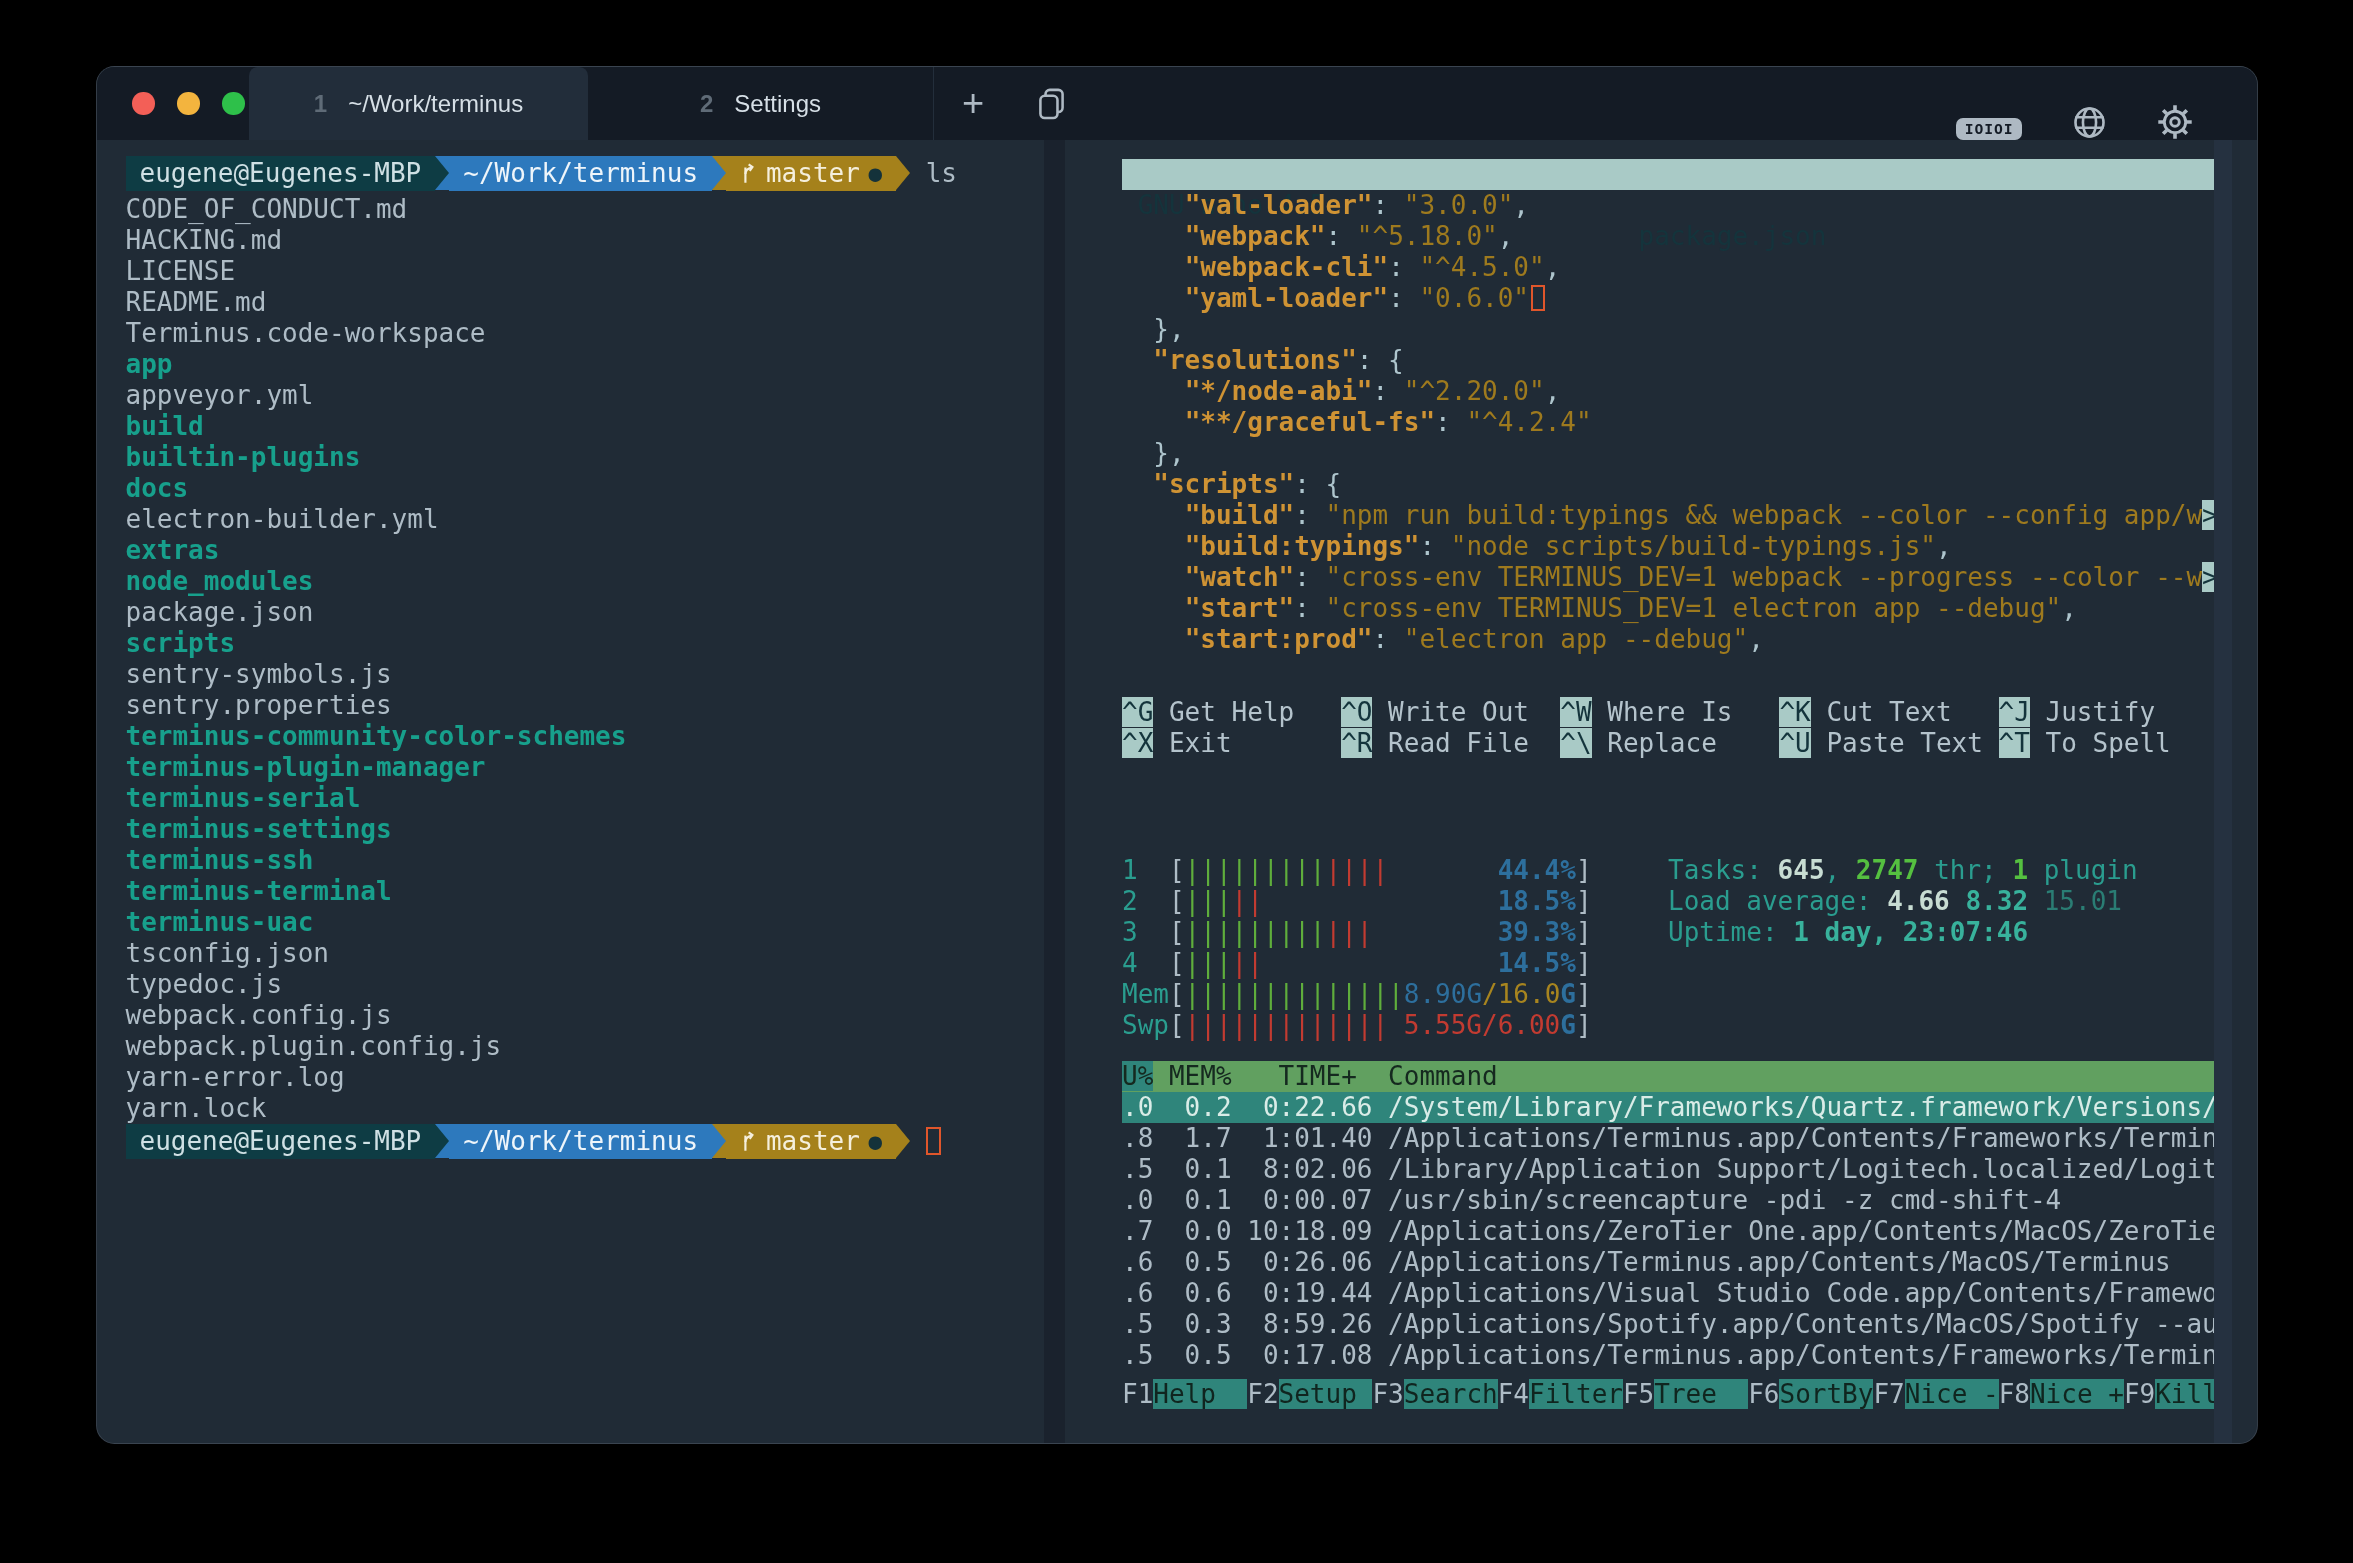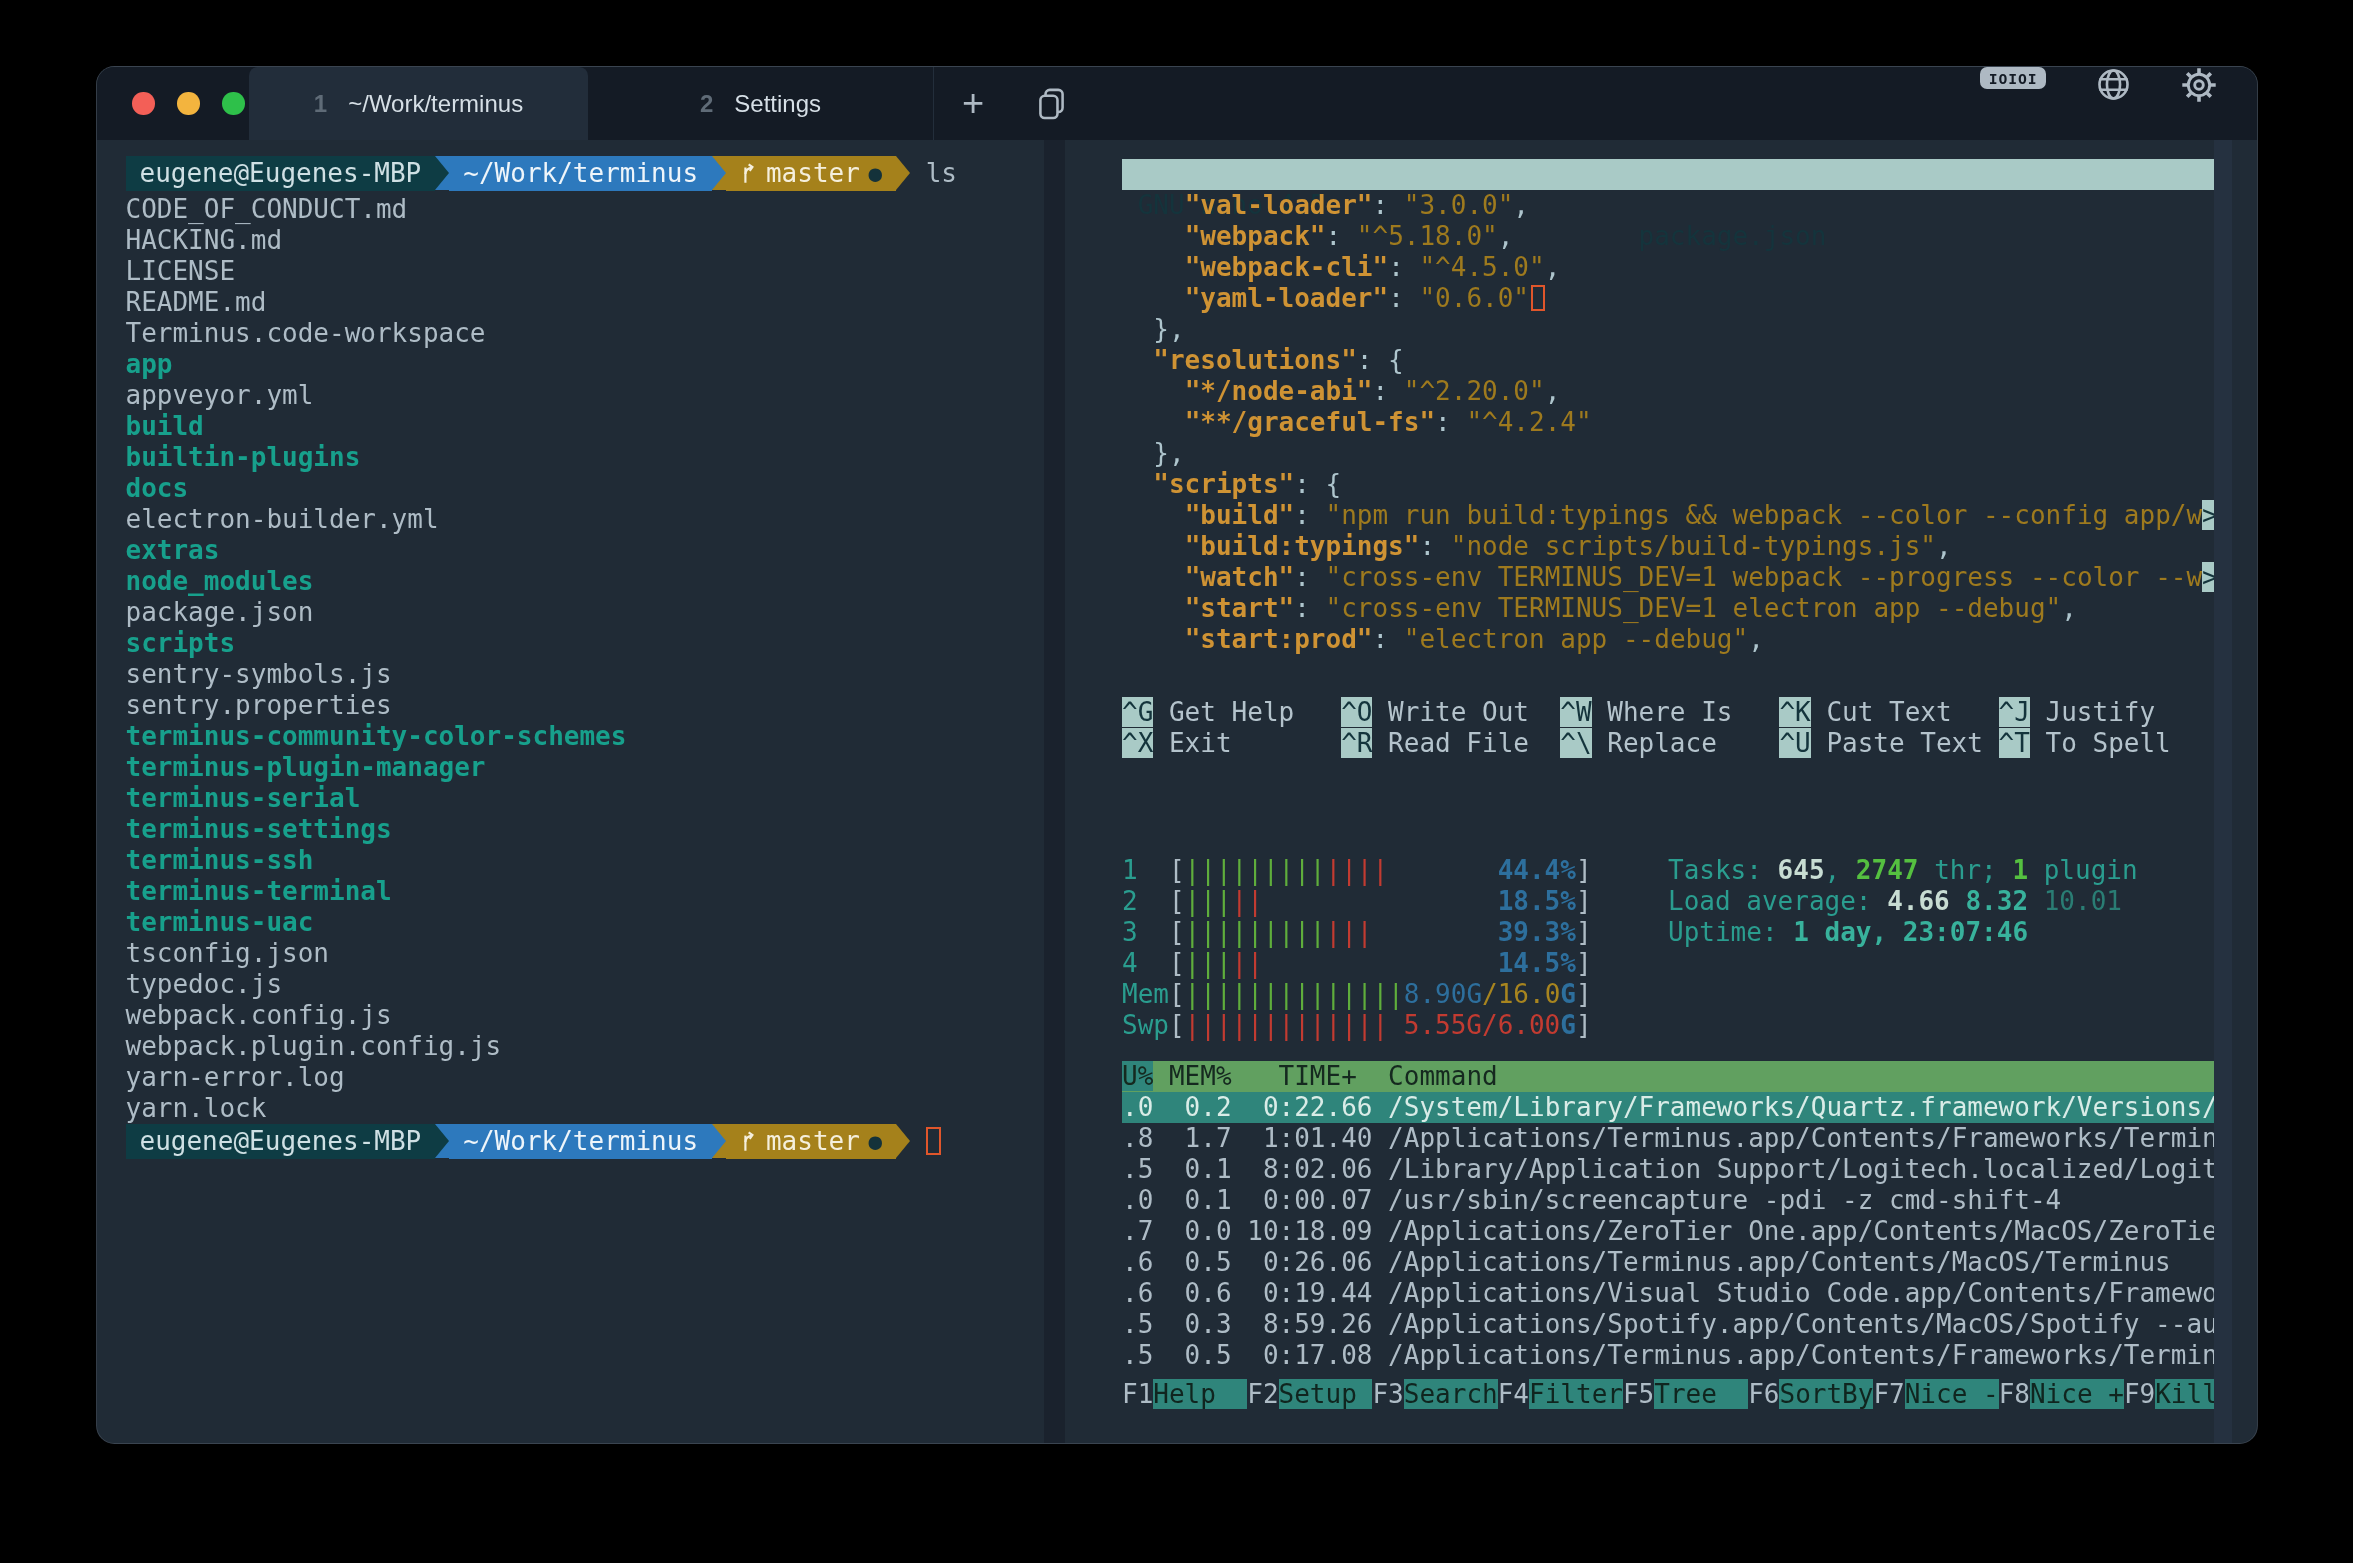--- a/index.html
+++ b/index.html
@@ -14,21 +14,21 @@
             font-family:"Liberation Sans",sans-serif;display:flex;align-items:stretch}
   .traffic{width:152px;display:flex;align-items:center;gap:22.5px;padding-left:35px;flex:0 0 auto}
   .tl{width:22.5px;height:22.5px;border-radius:50%;display:inline-block}
   .tl.red{background:var(--traffic-red)} .tl.yellow{background:var(--traffic-yellow)} .tl.green{background:var(--traffic-green)}
   .tab{display:flex;align-items:center;gap:21px;padding:0 40px;font-size:24px;color:var(--tab-text)}
   .tab .tab-index{color:var(--tab-dim);font-weight:bold}
   .tab.active{background:var(--tab-active-bg);border-radius:8.6px 8.6px 0 0;width:339px;justify-content:center}
   .tab.inactive{width:346px;justify-content:center;border-right:1.7px solid var(--tab-sep)}
   .tb-btn{display:flex;align-items:center;justify-content:center;width:78px;color:var(--icon);
           font-size:38px;font-weight:200;cursor:default}
-  .tb-right{margin-left:auto;display:flex;align-items:flex-start;gap:50px;padding-right:40px}
+  .tb-right{margin-left:auto;display:flex;align-items:flex-end;gap:50px;padding-right:64px}
   .serial-badge{background:var(--icon);color:var(--titlebar-bg);font-family:"DejaVu Sans Mono",monospace;
           font-size:14.7px;font-weight:bold;padding:2.6px 8.6px;border-radius:7px;letter-spacing:0.9px}
   
   .content{position:absolute;top:73px;left:0;right:0;bottom:0}
   .left-pane{position:absolute;left:0;top:0;width:947px;height:100%;padding:15.6px 0 0 28.5px;overflow:hidden}
   .pane-divider{position:absolute;left:947px;top:0;width:21px;height:100%;background:var(--divider)}
   .right-pane{position:absolute;left:968px;top:0;right:0;height:100%;overflow:hidden}
   .right-scrollbar{position:absolute;right:25px;top:0;bottom:0;width:18px;background:var(--scrollbar)}
   
   .left-pane,.right-pane{font-size:26px;color:var(--text)}
@@ -228,21 +228,21 @@
       <div class="htop-meters">
           <div class="mline"><span class="mlabel">1  </span><span class="brk">[</span><span class="meter"><span><span class="bar-g">|||||||||</span><span class="bar-r">||||</span></span><span><span class="pct">44.4%</span></span></span><span class="brk">]</span></div>
           <div class="mline"><span class="mlabel">2  </span><span class="brk">[</span><span class="meter"><span><span class="bar-g">|||</span><span class="bar-r">||</span></span><span><span class="pct">18.5%</span></span></span><span class="brk">]</span></div>
           <div class="mline"><span class="mlabel">3  </span><span class="brk">[</span><span class="meter"><span><span class="bar-g">|||||||||</span><span class="bar-r">|||</span></span><span><span class="pct">39.3%</span></span></span><span class="brk">]</span></div>
           <div class="mline"><span class="mlabel">4  </span><span class="brk">[</span><span class="meter"><span><span class="bar-g">|||</span><span class="bar-r">||</span></span><span><span class="pct">14.5%</span></span></span><span class="brk">]</span></div>
           <div class="mline"><span class="mlabel">Mem</span><span class="brk">[</span><span class="meter"><span><span class="bar-g">||||||||||||||</span></span><span><span class="mb">8.90G</span><span class="mg">/16.0</span><span class="mbb">G</span></span></span><span class="brk">]</span></div>
           <div class="mline"><span class="mlabel">Swp</span><span class="brk">[</span><span class="meter"><span><span class="bar-r">|||||||||||||</span></span><span><span class="mr">5.55G/6.00</span><span class="mbb">G</span></span></span><span class="brk">]</span></div>
         </div>
       <div class="htop-stats">
           <div class="sline"><span class="tl-t">Tasks: </span><span class="wb">645</span><span class="tl-t">, </span><span class="gb">2747</span><span class="tl-t"> thr; </span><span class="gb">1</span><span class="tl-t"> plugin</span></div>
-          <div class="sline"><span class="tl-t">Load average: </span><span class="wb">4.66 </span><span class="tbb">8.32 </span><span class="dt">10.01</span></div>
+          <div class="sline"><span class="tl-t">Load average: </span><span class="wb">4.66 </span><span class="tbb">8.32 </span><span class="dt">15.01</span></div>
           <div class="sline"><span class="tl-t">Uptime: </span><span class="tbb">1 day, 23:07:46</span></div>
         </div>
       <div class="proc-header"><span class="hsel">U%</span><span> MEM%   TIME+  Command</span></div>
       <div class="proc-rows">
           <div class="prow sel">.0  0.2  0:22.66 /System/Library/Frameworks/Quartz.framework/Versions/</div>
           <div class="prow">.8  1.7  1:01.40 /Applications/Terminus.app/Contents/Frameworks/Termin</div>
           <div class="prow">.5  0.1  8:02.06 /Library/Application Support/Logitech.localized/Logit</div>
           <div class="prow">.0  0.1  0:00.07 /usr/sbin/screencapture -pdi -z cmd-shift-4</div>
           <div class="prow">.7  0.0 10:18.09 /Applications/ZeroTier One.app/Contents/MacOS/ZeroTie</div>
           <div class="prow">.6  0.5  0:26.06 /Applications/Terminus.app/Contents/MacOS/Terminus</div>

